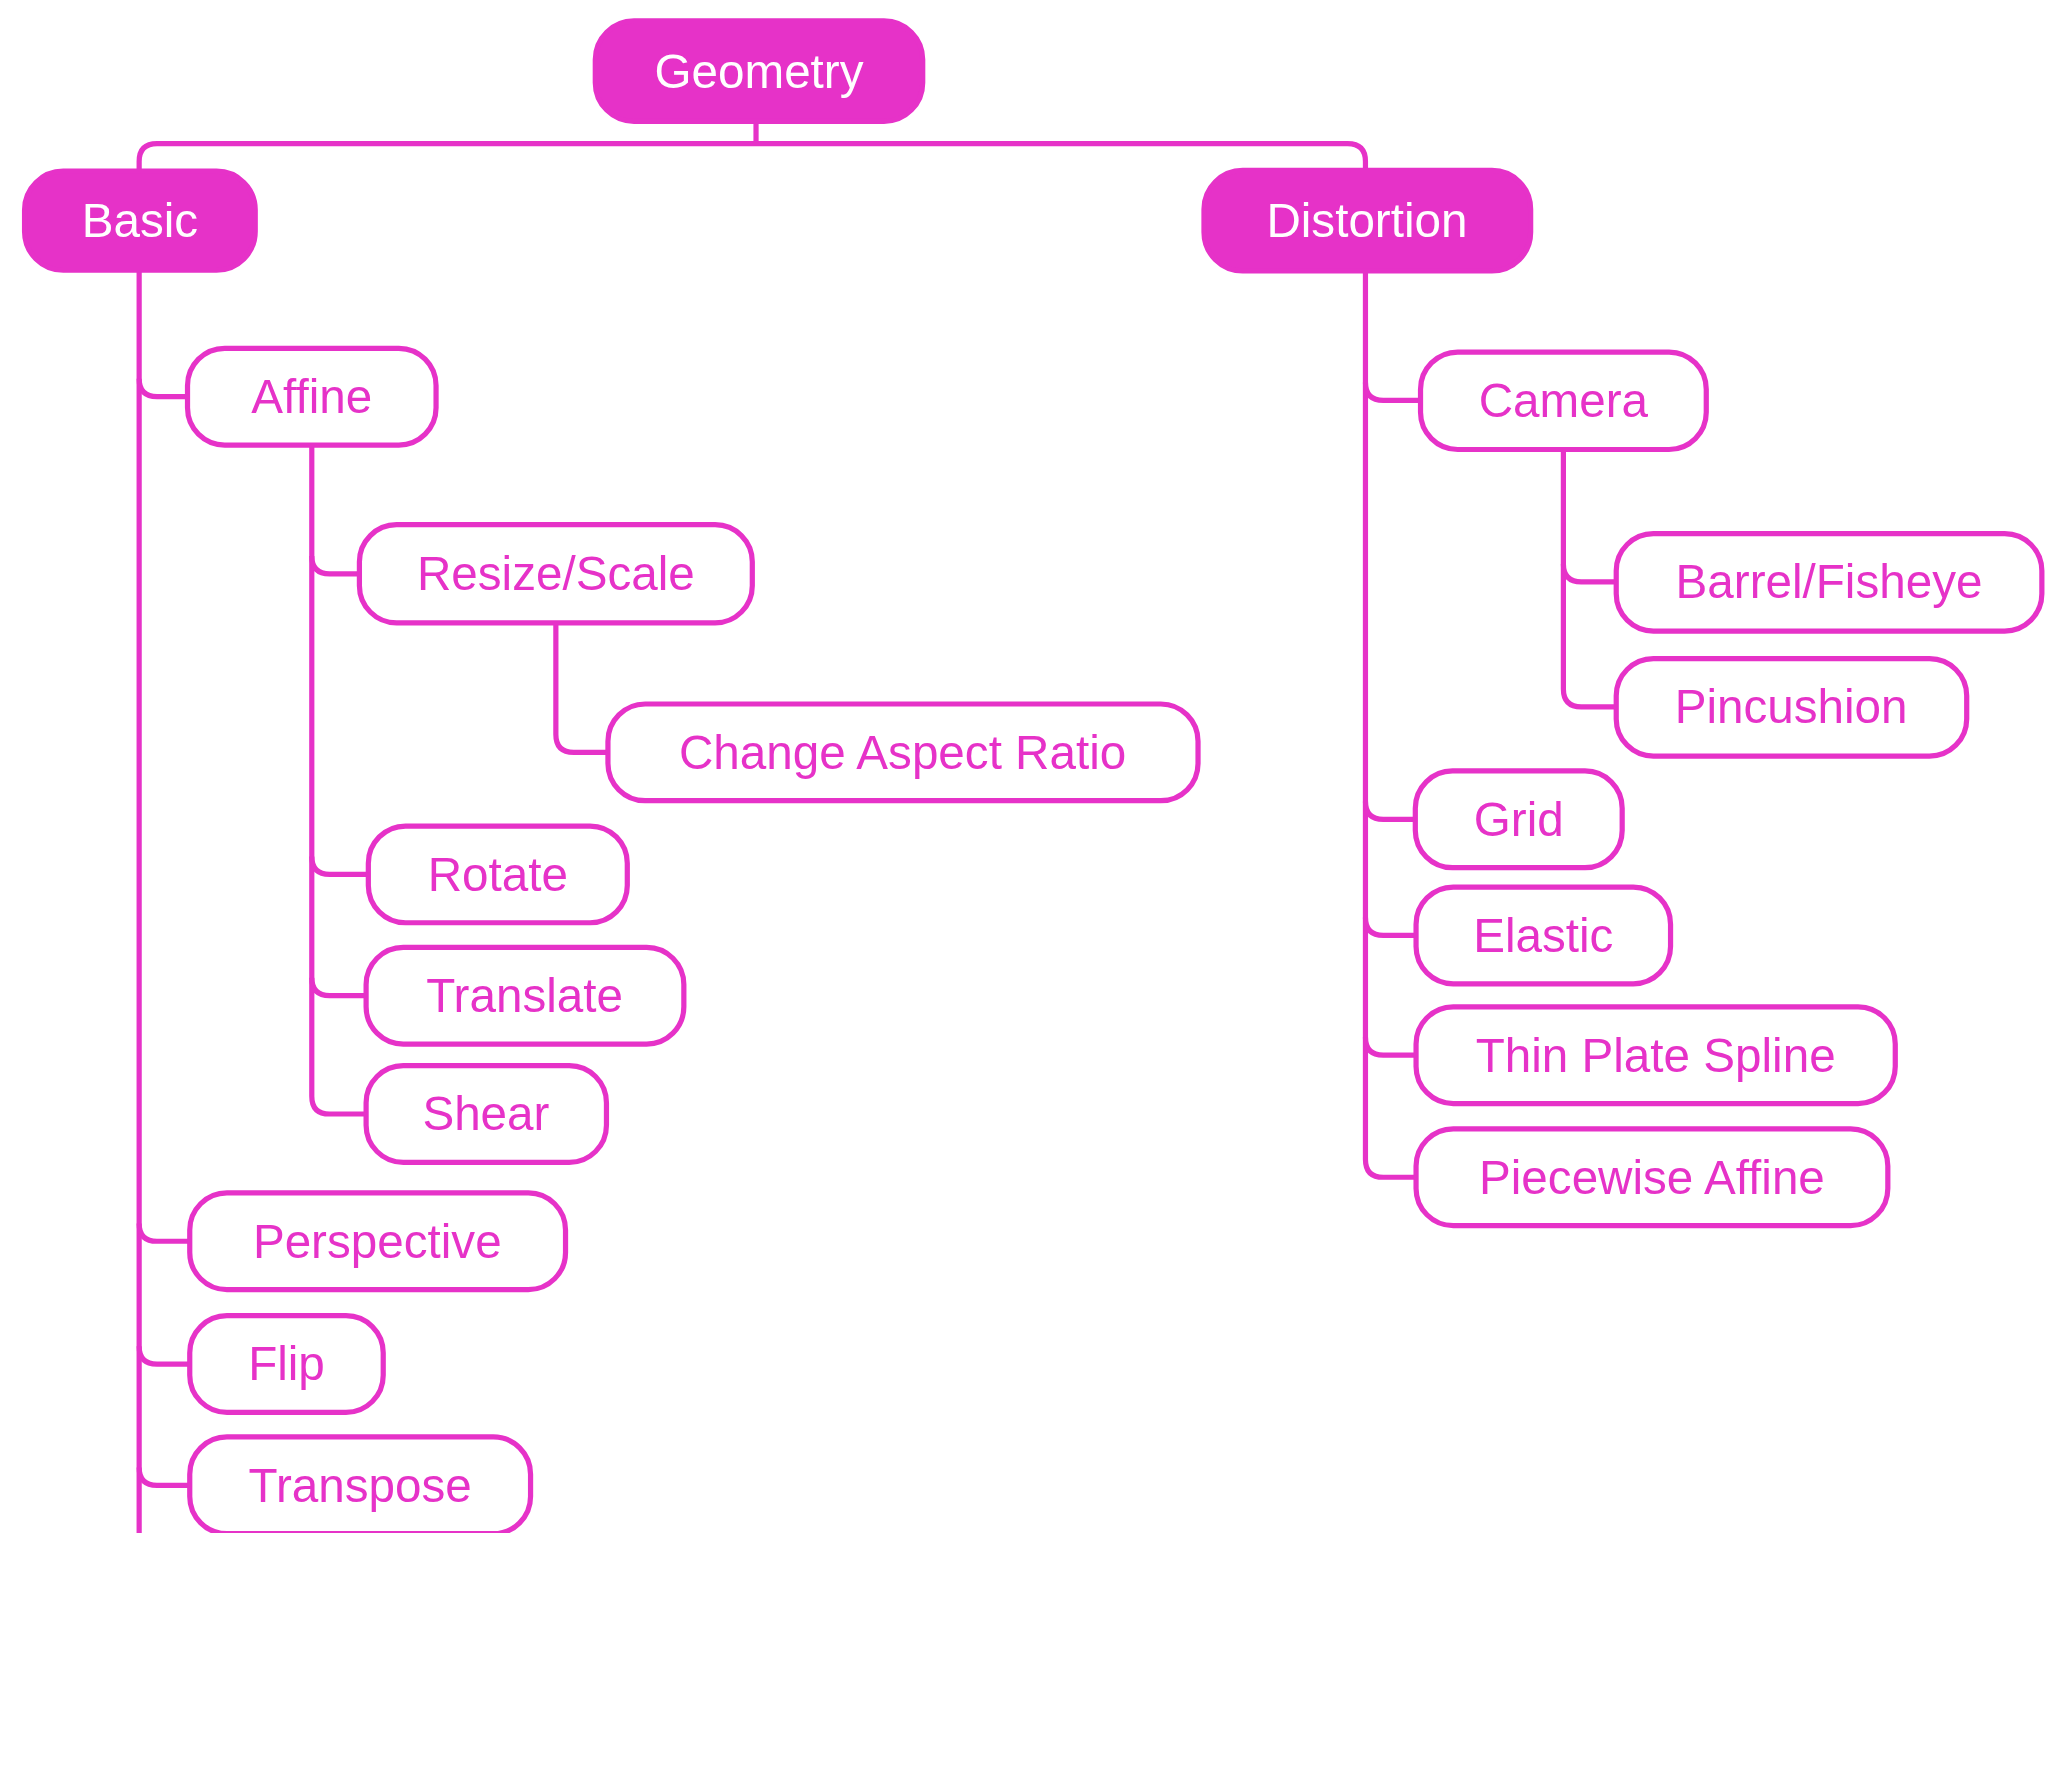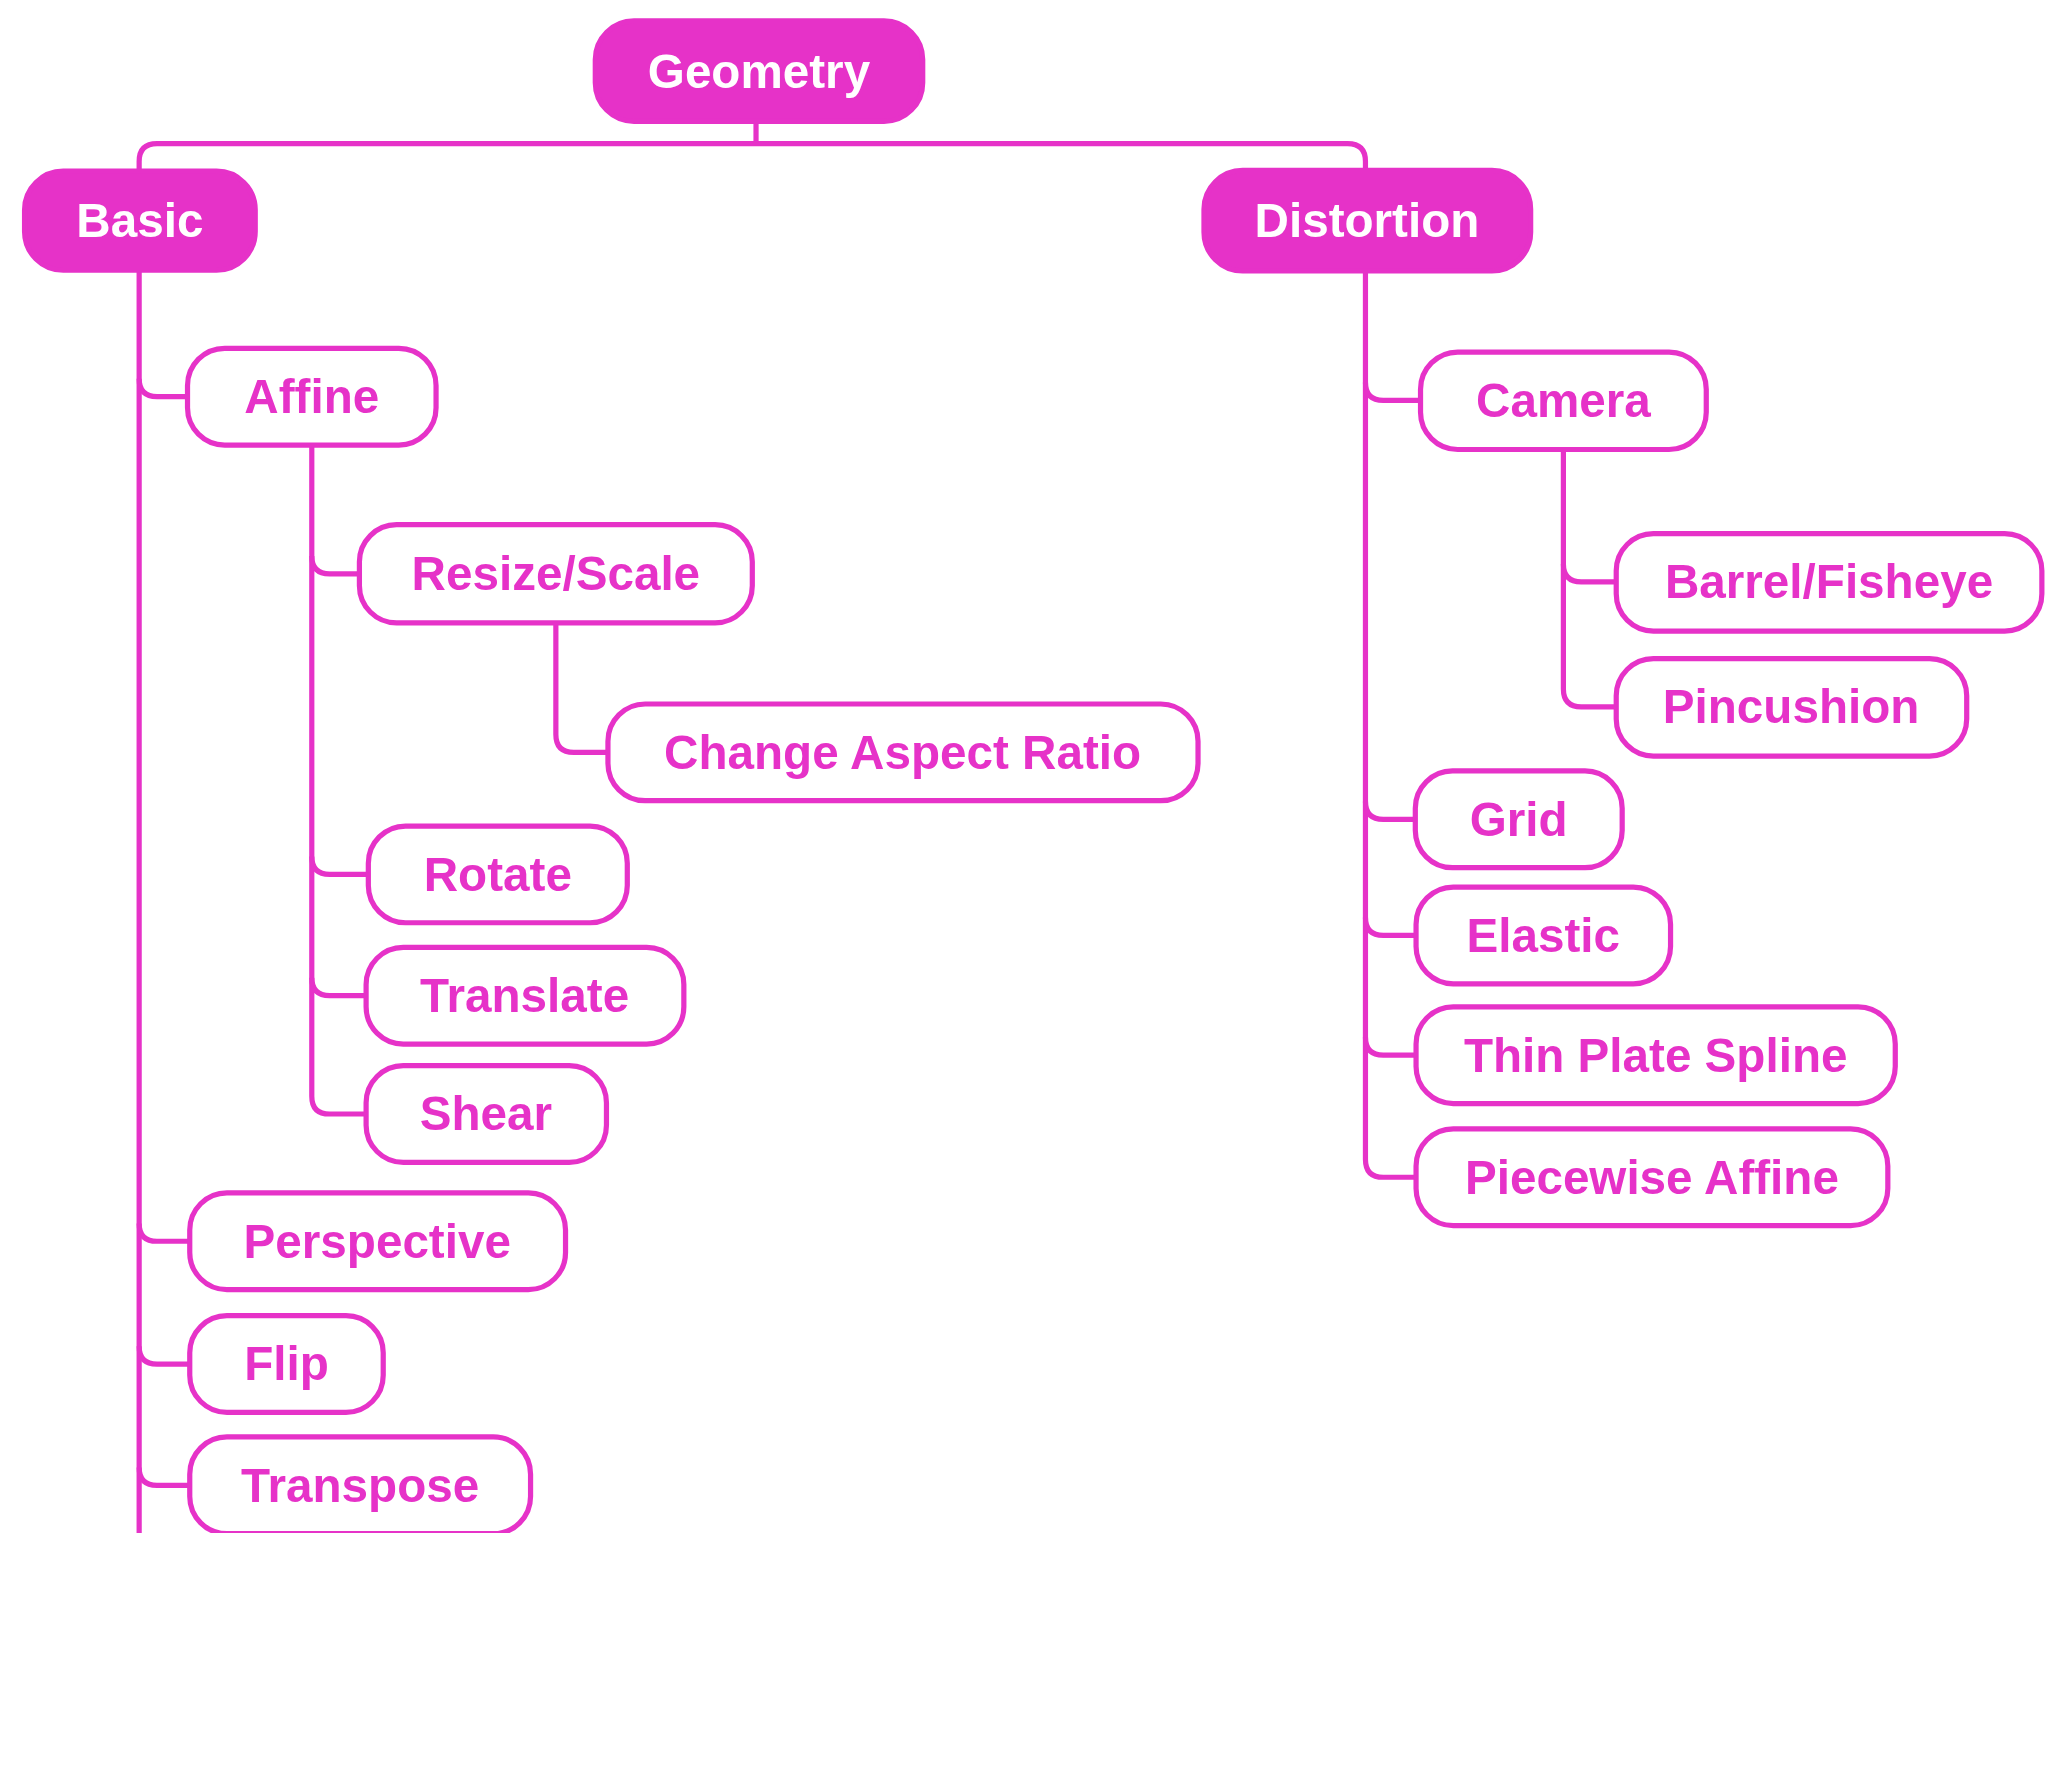--- a/index.html
+++ b/index.html
@@ -1,17 +1,17 @@
 <!DOCTYPE html>
 <html style="--accent: #e632c8; --bg: #ffffff;font-size:12px"><head>
 <meta charset="utf-8">
 <style>
   :root { --accent:#e632c8; --bg:#ffffff; }
   html,body { margin:0; padding:0; background:var(--bg); }
-  .stage { width:2056px; height:1533px; position:relative; background:var(--bg);font-weight:bold; }
+  .stage { width:2056px; height:1533px; position:relative; background:var(--bg); }
   svg { display:block; }
   .edge { fill:none; stroke:var(--accent); stroke-width:7; }
   .box { fill:#ffffff; stroke:var(--accent); stroke-width:7; }
   .box--filled { fill:var(--accent); stroke:var(--accent); }
   .lbl {
     font-family:"Liberation Sans", sans-serif;
     font-size:64px;
     fill:var(--accent);
     text-anchor:middle;
   }

